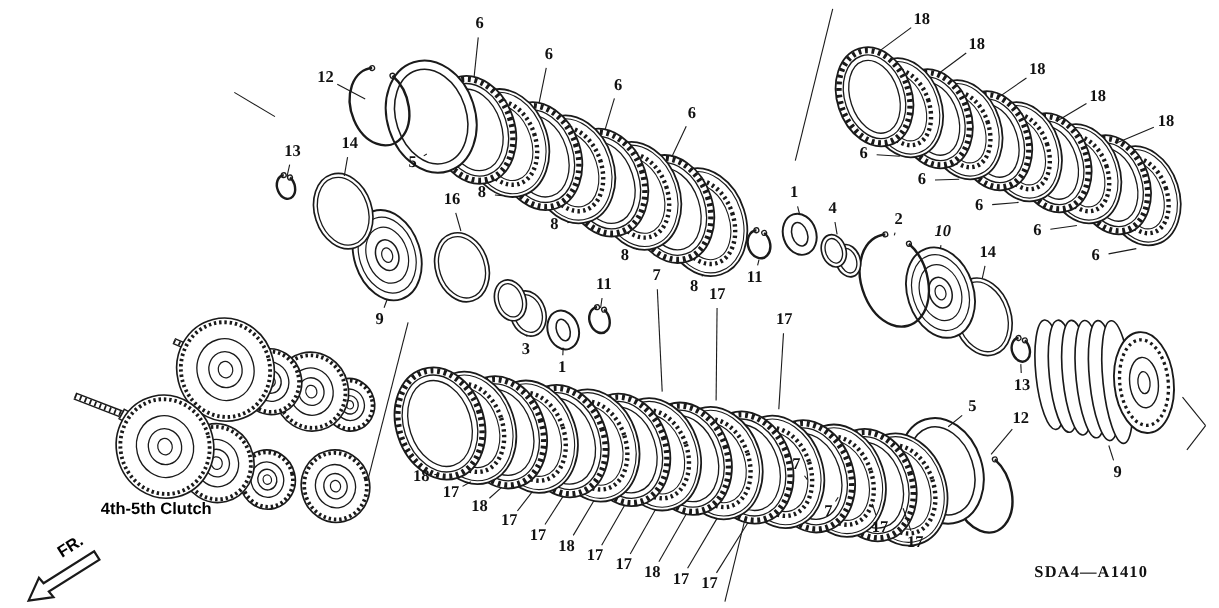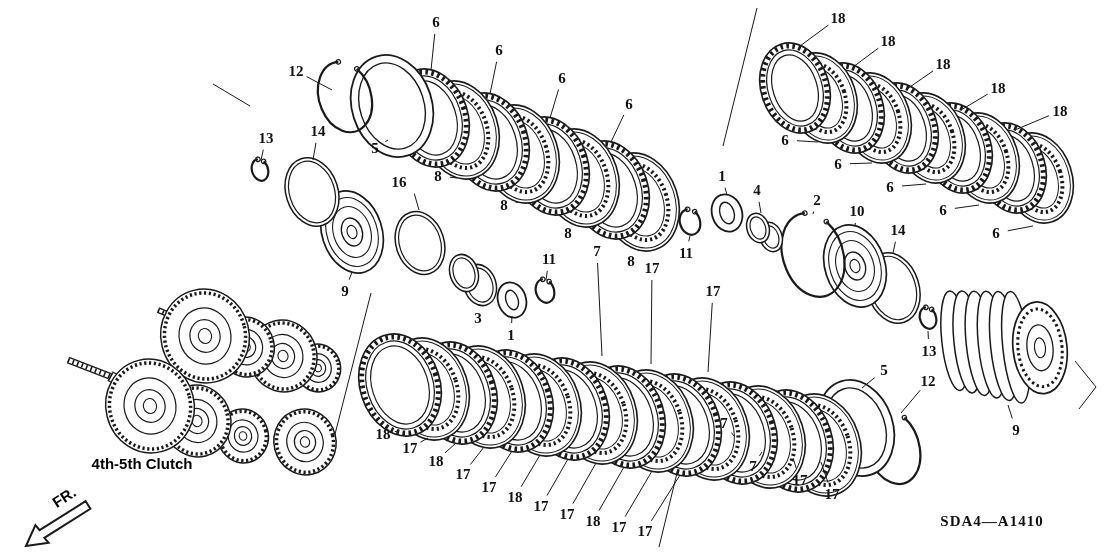--- a/index.html
+++ b/index.html
@@ -470,33 +470,33 @@
       <div class="callout" style="left: 318px; top: 131px;">14</div>
       <div class="callout" style="left: 375px; top: 148px;">5</div>
       <div class="callout" style="left: 436px; top: 22px;">6</div>
       <div class="callout" style="left: 499px; top: 50px;">6</div>
       <div class="callout" style="left: 562px; top: 78px;">6</div>
       <div class="callout" style="left: 629px; top: 104px;">6</div>
       <div class="callout" style="left: 438px; top: 176px;">8</div>
       <div class="callout" style="left: 504px; top: 205px;">8</div>
       <div class="callout" style="left: 568px; top: 233px;">8</div>
       <div class="callout" style="left: 631px; top: 261px;">8</div>
-      <div class="callout" style="left: 399px; top: 182px;">16</div>
+      <div class="callout" style="left: 411px; top: 182px;">16</div>
       <div class="callout" style="left: 345px; top: 291px;">9</div>
       <div class="callout" style="left: 478px; top: 318px;">3</div>
       <div class="callout" style="left: 511px; top: 335px;">1</div>
       <div class="callout" style="left: 549px; top: 259px;">11</div>
       <div class="callout" style="left: 597px; top: 251px;">7</div>
       <div class="callout" style="left: 652px; top: 268px;">17</div>
       <div class="callout" style="left: 713px; top: 291px;">17</div>
       <div class="callout" style="left: 686px; top: 253px;">11</div>
       <div class="callout" style="left: 722px; top: 176px;">1</div>
       <div class="callout" style="left: 757px; top: 190px;">4</div>
       <div class="callout" style="left: 817px; top: 200px;">2</div>
-      <div class="callout" style="left: 857px; top: 211px;">10</div>
+      <div class="callout" style="left: 857px; top: 211px; font-style: italic;">10</div>
       <div class="callout" style="left: 898px; top: 230px;">14</div>
       <div class="callout" style="left: 929px; top: 351px;">13</div>
       <div class="callout" style="left: 838px; top: 18px;">18</div>
       <div class="callout" style="left: 888px; top: 41px;">18</div>
       <div class="callout" style="left: 943px; top: 64px;">18</div>
       <div class="callout" style="left: 998px; top: 88px;">18</div>
       <div class="callout" style="left: 1060px; top: 111px;">18</div>
       <div class="callout" style="left: 785px; top: 140px;">6</div>
       <div class="callout" style="left: 838px; top: 164px;">6</div>
       <div class="callout" style="left: 890px; top: 187px;">6</div>

